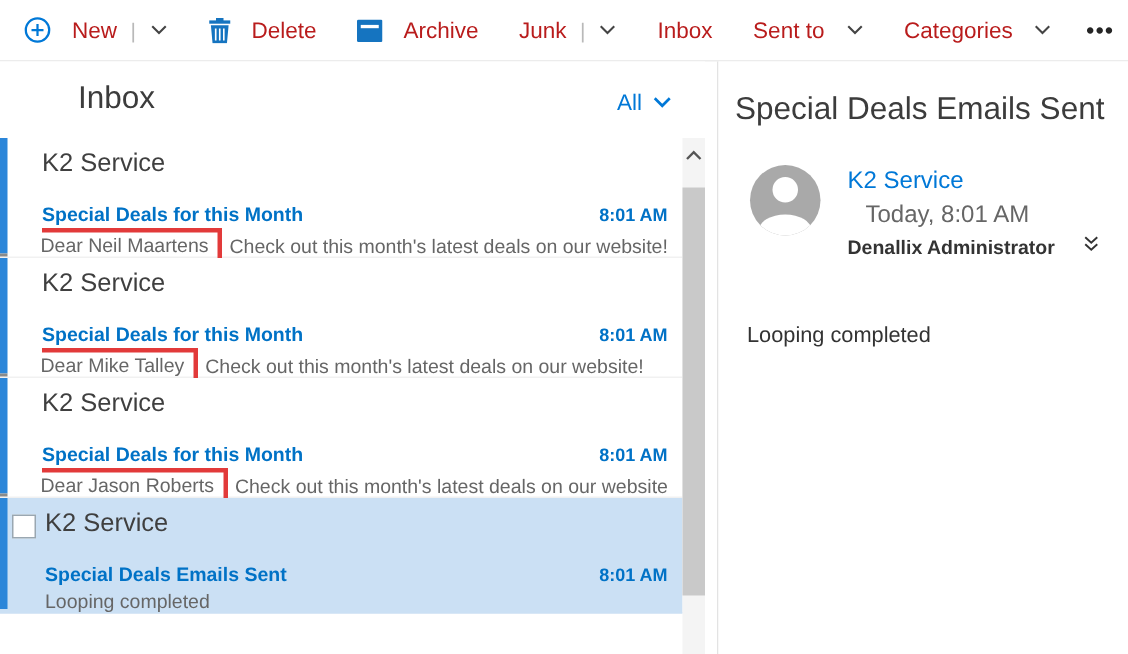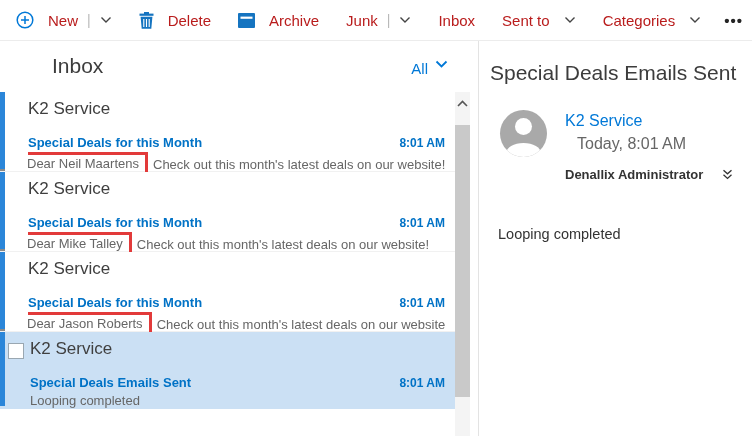--- a/index.html
+++ b/index.html
@@ -14,21 +14,21 @@
     cursor:pointer; white-space:nowrap; }
   .tb-sep { color:#b9b9b9; font-size:14px; margin:0 9px; font-weight:300; }
   .tb-group { display:flex; align-items:center; margin-right:27px; }
   .tb-chev { display:inline-flex; align-items:center; }
   .tb-more { font-size:15px; font-weight:700; color:#252525; letter-spacing:1px; cursor:pointer; }
 
   
   .list-pane { position:absolute; top:41px; left:0; width:470px; bottom:0; background:#fff; }
   .list-header { position:relative; height:51px;margin-left:24px; }
   .inbox-title { position:absolute; left:28px; top:13px; font-size:21px; font-weight:300; color:#3c3c3c; }
-  .filter { position:absolute; right:22px; top:19px; display:flex; gap:7px;
+  .filter { position:absolute; right:22px; top:19px; display:flex; align-items:center; gap:7px;
     color:#0078d7; font-size:15px; cursor:pointer; }
 
   .email-list { position:absolute; top:51px; left:0; right:15px; bottom:0; }
   .email-item { position:relative; height:80px; padding:4px 10px 0 28px;
     border-bottom:1px solid #f1f1f1; cursor:pointer; background:#fff; }
   .email-item.selected { height:77px; background:#cbe0f4; border-bottom:1px solid #cbe0f4; }
   .unread-bar { position:absolute; left:0; top:0; bottom:2px; width:5px; background:#2b86d9; }
   .email-item::after { content:""; position:absolute; left:0; bottom:0; width:5px; height:2px; background:#8a8a8a; }
   .email-item.selected::after { display:none; }
   .sender { font-size:17px; color:#3f3f3f; line-height:21px; margin-top:2px; }
@@ -58,21 +58,21 @@
     padding-left:11px; overflow:hidden; }
   .rp-title { margin-top:20px; font-size:21px; font-weight:300; color:#3c3c3c; white-space:nowrap; }
   .rp-sender-block { display:flex; margin-top:25px; margin-left:10px; }
   .avatar { position:relative; width:47px; height:47px; border-radius:50%; background:#a9a9a9; overflow:hidden; flex:none; }
   .avatar .head { position:absolute; left:15px; top:8px; width:17px; height:17px; border-radius:50%; background:#fff; }
   .avatar .shoulders { position:absolute; left:6px; bottom:-7px; width:35px; height:21px;
     border-radius:50% 50% 0 0; background:#fff; }
   .rp-sender-info { margin-left:18px; padding-top:1px; }
   .rp-sender-name { font-size:16px; color:#0078d7; line-height:20px; cursor:pointer; }
   .rp-time { font-size:16px; color:#666; margin-top:4px;margin-left:12px; }
-  .rp-recipient-row { display:flex; align-items:center; gap:19px; margin-top:14px; }
+  .rp-recipient-row { display:flex; gap:19px; margin-top:4px; }
   .rp-recipient { font-size:13px; font-weight:600; color:#333; }
   .rp-body { margin-top:44px; margin-left:8px; font-size:14.5px; color:#333; }
 </style>
 </head>
 <body>
 
 <div class="stage">
 
   <div class="toolbar">
     <div class="tb-group">

